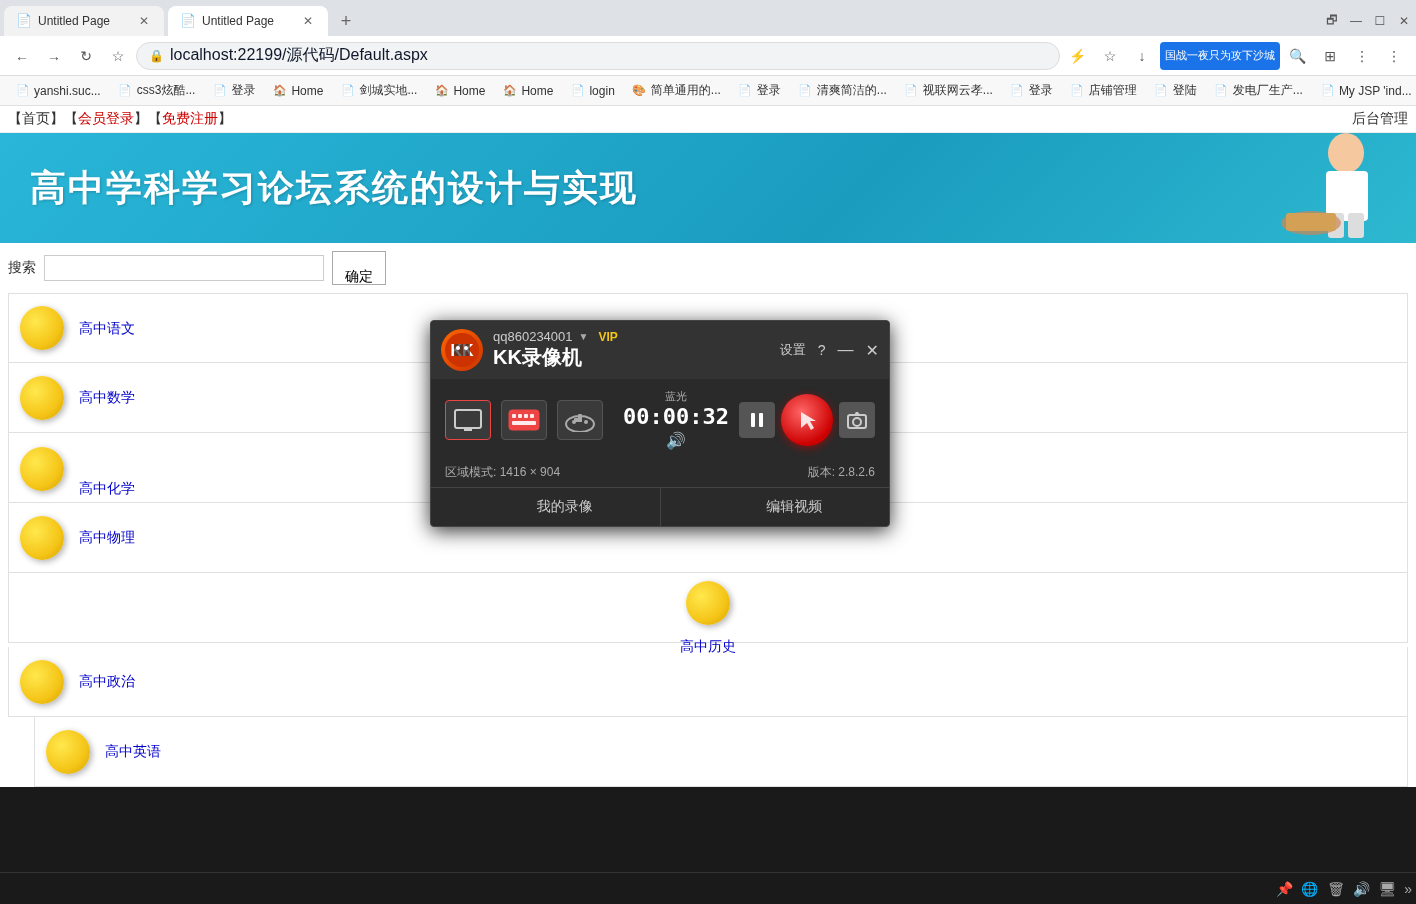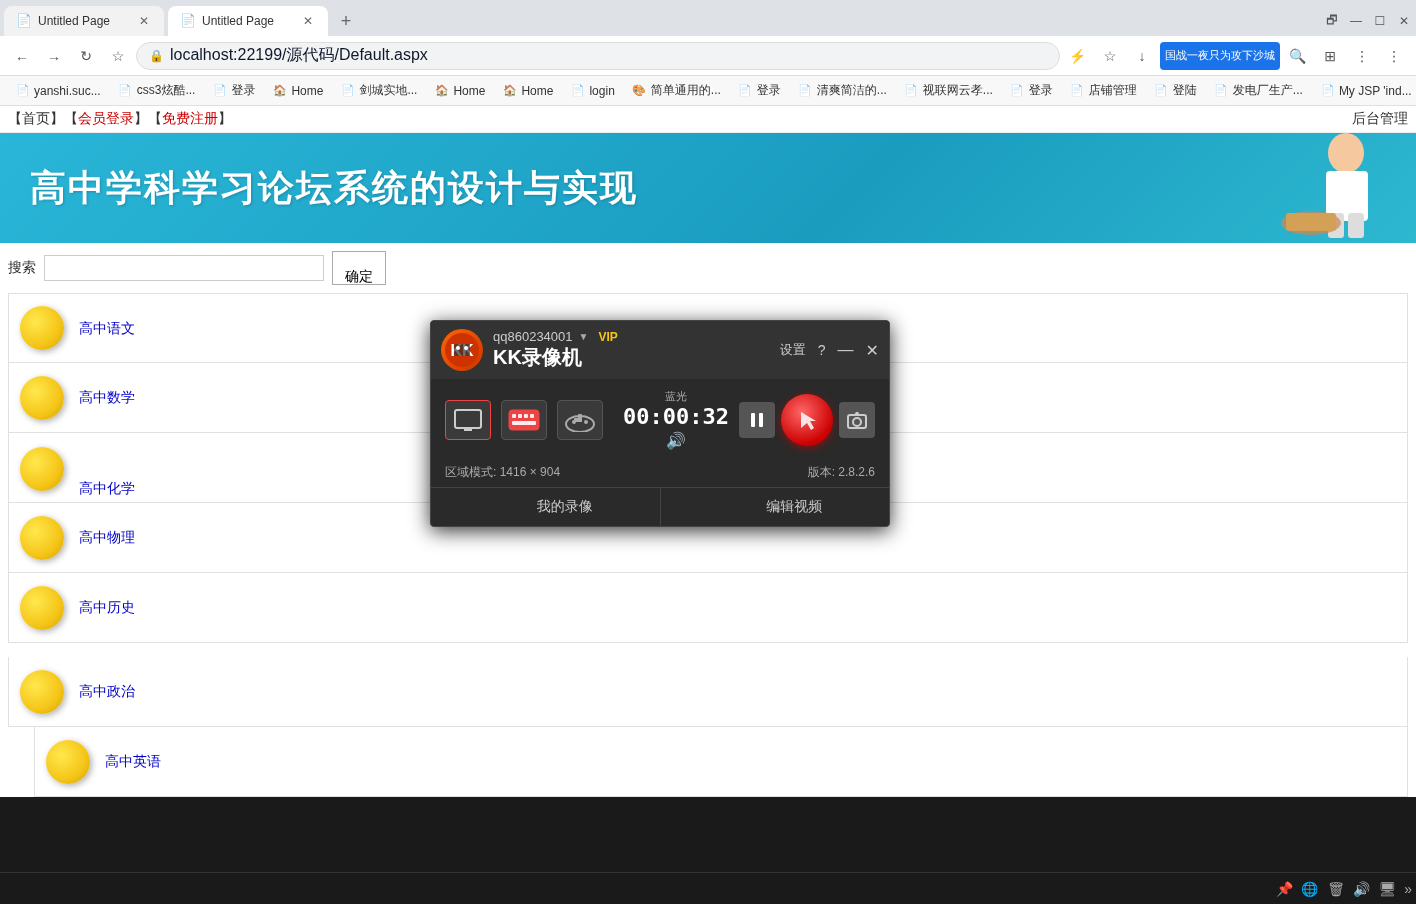--- a/index.html
+++ b/index.html
@@ -271,21 +271,21 @@
       <div class="category-row" style="display: flex; align-items: center; border-right: 1px solid rgb(224, 224, 224); border-bottom: 1px solid rgb(224, 224, 224); border-left: 1px solid rgb(224, 224, 224); border-image: initial; margin-bottom: 0px; height: 70px; border-top: none;">
         <div class="category-icon">
           <div class="category-ball"></div>
         </div>
         <div class="category-info" style="display: block;">
           <a href="#" class="category-name-link" style="color: rgb(0, 0, 204); font-size: 14px;">高中物理</a>
         </div>
 
       </div>
 
-      <div class="category-row" style="display: flex; align-items: center; border-right: 1px solid rgb(224, 224, 224); border-bottom: 1px solid rgb(224, 224, 224); border-left: 1px solid rgb(224, 224, 224); border-image: initial; margin-bottom: 14px; height: 70px; border-top: none;">
+      <div class="category-row" style="display: flex; align-items: center; border-right: 1px solid rgb(224, 224, 224); border-bottom: 1px solid rgb(224, 224, 224); border-left: 1px solid rgb(224, 224, 224); border-image: initial; margin-bottom: 4px; height: 70px; border-top: none; flex-direction: column;">
         <div class="category-icon">
           <div class="category-ball"></div>
         </div>
         <div class="category-info" style="display: block;">
           <a href="#" class="category-name-link" style="color: rgb(0, 0, 204); font-size: 14px;">高中历史</a>
         </div>
 
       </div>
 
 

